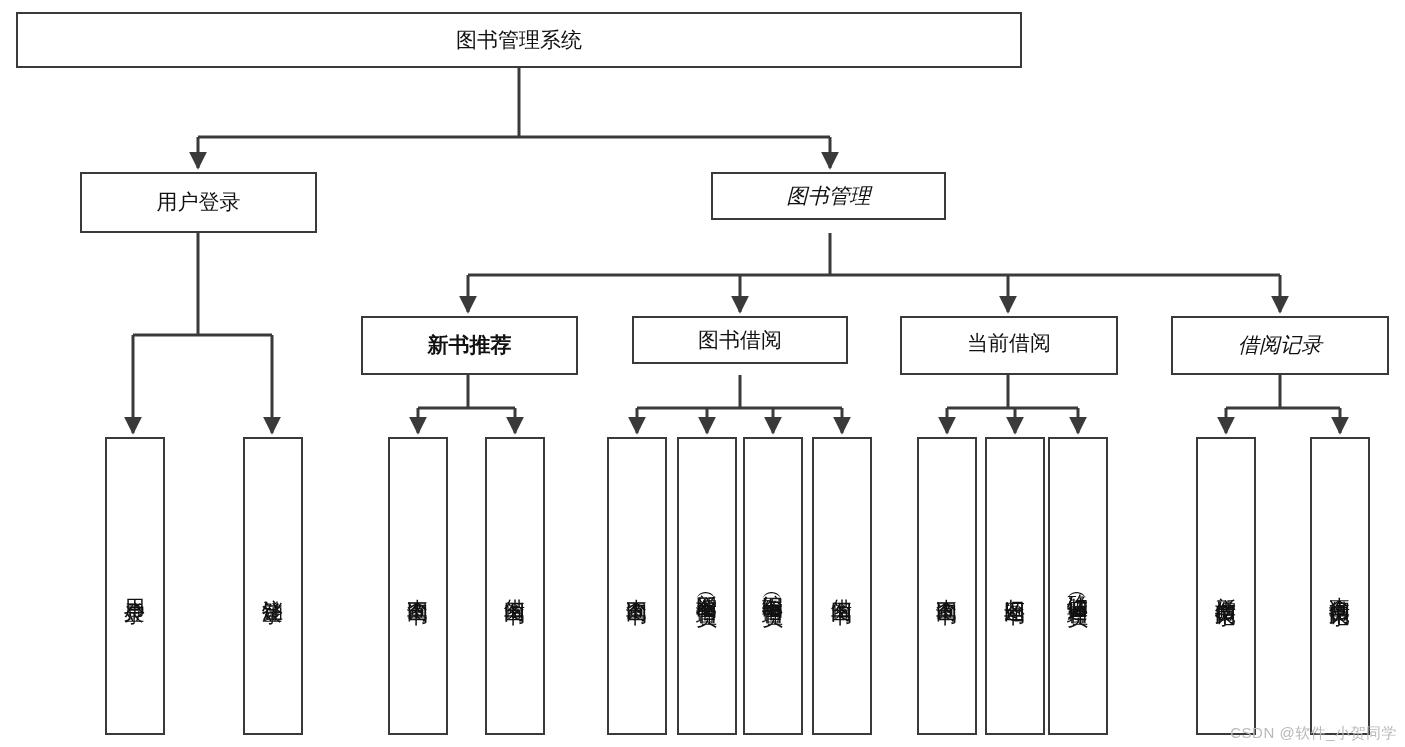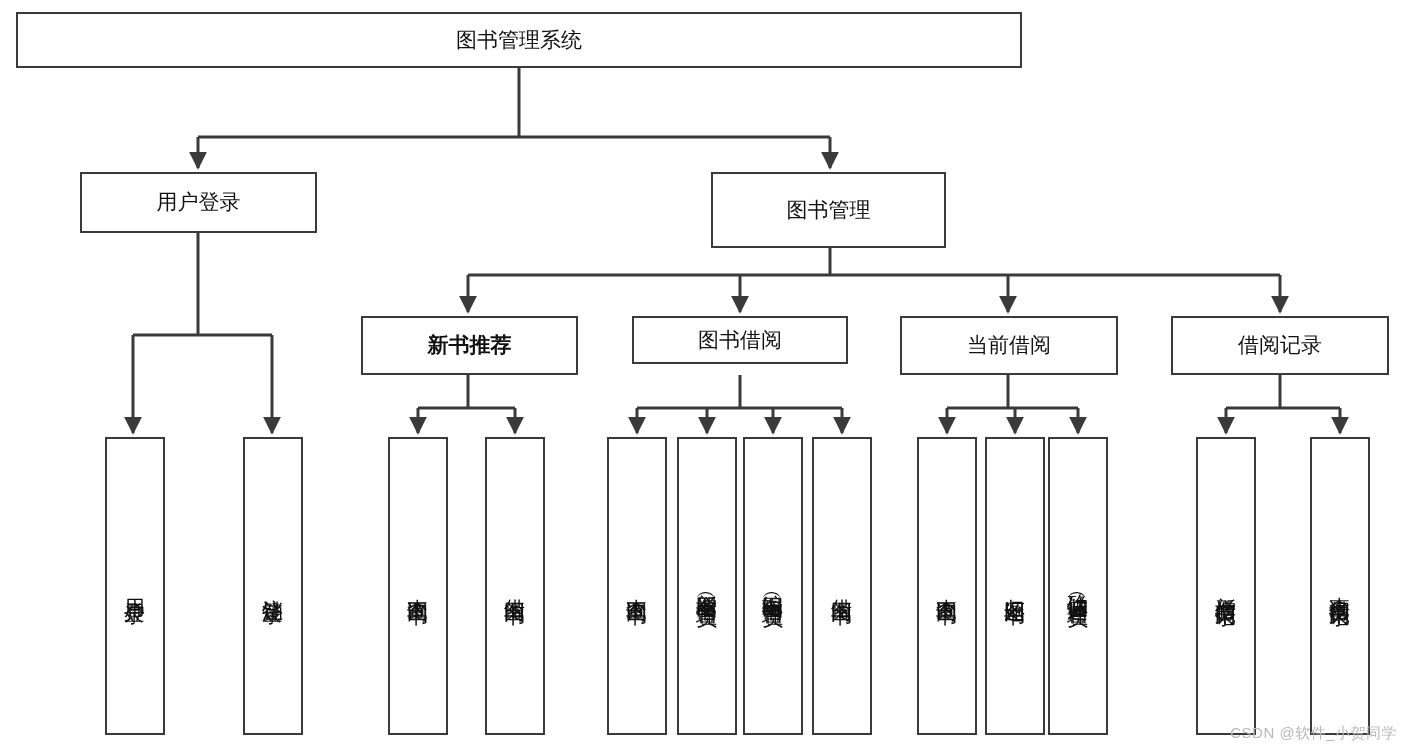--- a/index.html
+++ b/index.html
@@ -117,37 +117,37 @@
   </svg>
 
   <div class="node horiz" style="left:16px;top:12px;width:1006px;height:56px;">
     <span class="lbl">图书管理系统</span>
   </div>
 
   <div class="node horiz" style="left:80px;top:172px;width:237px;height:61px;">
     <span class="lbl">用户登录</span>
   </div>
 
-  <div class="node horiz" style="left:711px;top:172px;width:235px;height:76px;">
+  <div class="node horiz" style="left:711px;top:172px;width:235px;height:48px;font-style:italic;">
     <span class="lbl">图书管理</span>
   </div>
 
   <div class="node horiz" style="left:361px;top:316px;width:217px;height:59px;font-weight:bold;">
     <span class="lbl">新书推荐</span>
   </div>
 
   <div class="node horiz" style="left:632px;top:316px;width:216px;height:48px;">
     <span class="lbl">图书借阅</span>
   </div>
 
-  <div class="node horiz" style="left:900px;top:316px;width:218px;height:59px;">
+  <div class="node horiz" style="left:900px;top:316px;width:218px;height:59px;font-family:Liberation Mono, monospace;">
     <span class="lbl">当前借阅</span>
   </div>
 
-  <div class="node horiz" style="left:1171px;top:316px;width:218px;height:59px;">
+  <div class="node horiz" style="left:1171px;top:316px;width:218px;height:59px;font-style:italic;">
     <span class="lbl">借阅记录</span>
   </div>
 
   <div class="node vert" style="left:105px;top:437px;width:60px;height:298px;">
     <span class="lbl">用户登录</span>
   </div>
   <div class="node vert" style="left:243px;top:437px;width:60px;height:298px;">
     <span class="lbl">注销登录</span>
   </div>
 

